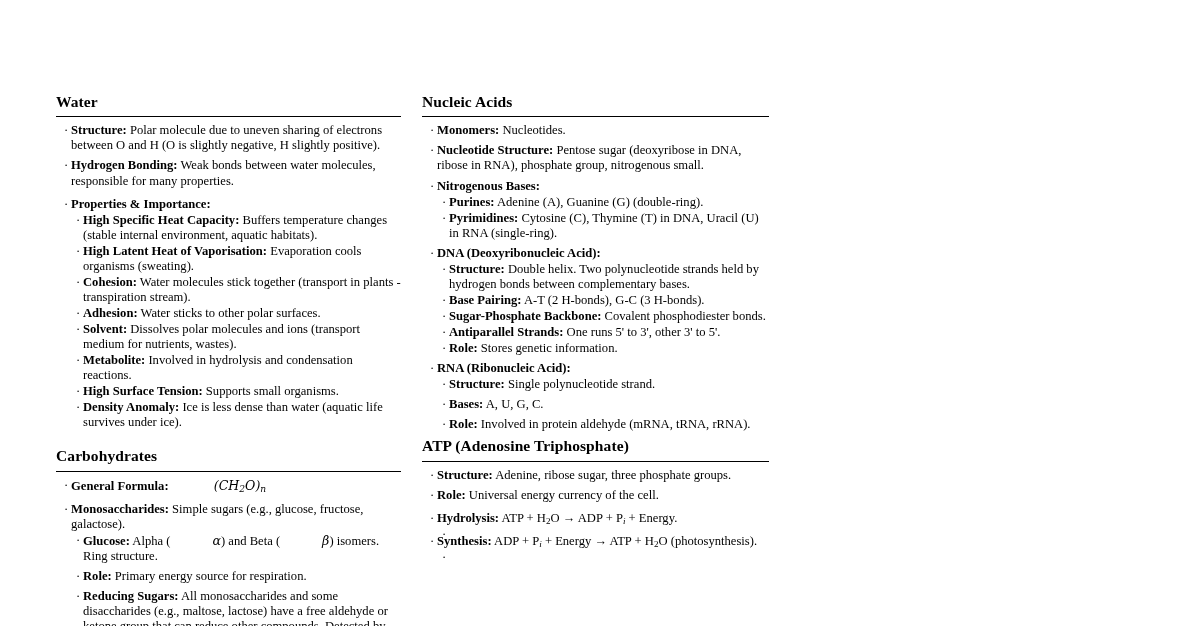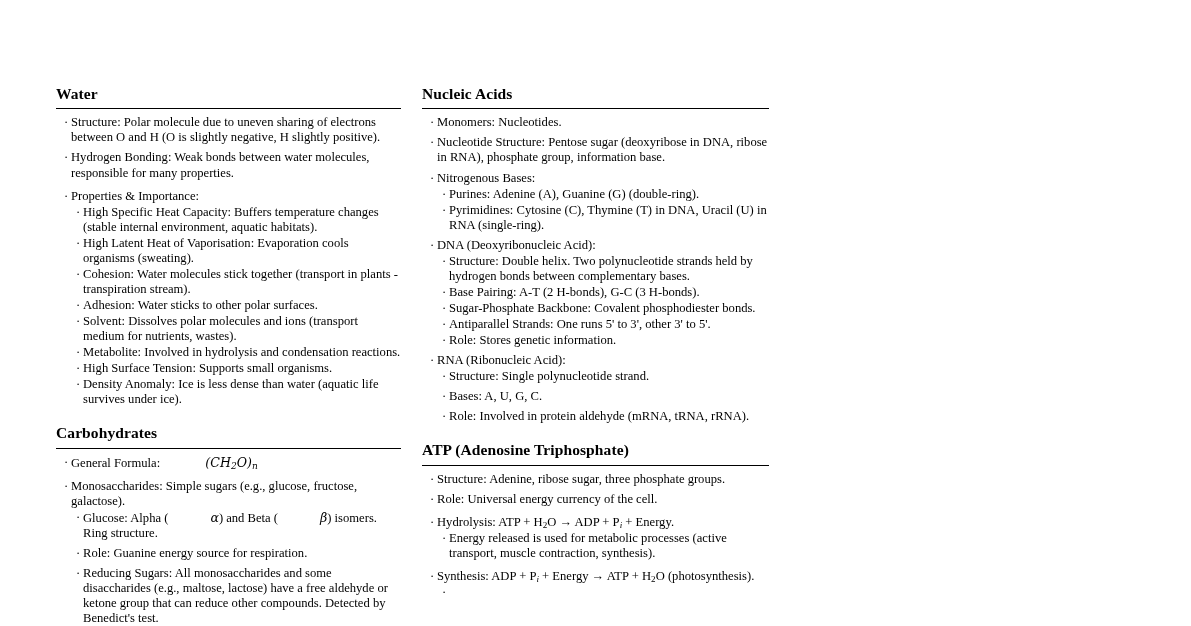--- a/index.html
+++ b/index.html
@@ -10,21 +10,21 @@
   body {
     width: 1191px;
     height: 626px;
     font-family: "Liberation Serif", "DejaVu Serif", serif;
     color: #000000;
     overflow: hidden;
     position: relative;
   }
   .page {
     position: absolute;
-    left: 0; top: 8px;
+    left: 0; top: 16px;
     width: 1191px;
     height: 454px;
   }
   .col {
     position: absolute;
     top: 76px;
   }
   .col-left  { left: 56px;  width: 345px; }
   .col-right { left: 422px; width: 347px; }
 
@@ -69,21 +69,21 @@
   li.spaced { margin-top: 8px; }
   li.spaced-sm { margin-top: 5px; }
   li > .bullet {
     position: absolute;
     left: 0;
     top: 0;
     font-size: 12.6px;
     line-height: 1.195;
   }
   b, .lbl {
-    font-weight: normal;
+    font-weight: bold;
   }
   .math {
     font-family: "DejaVu Serif", "Liberation Serif", serif;
     font-style: italic;
     margin-left: 42px;
   }
   sub {
     font-size: 0.72em;
     line-height: 0;
     vertical-align: -0.25em;
@@ -191,21 +191,21 @@
 
         <ul class="lvl2">
           <li>
             <span class="bullet">·</span>
             <b class="lbl">Glucose:</b>
             <span>Alpha (<span class="math">α</span>) and Beta (<span class="math">β</span>) isomers. Ring structure.</span>
           </li>
           <li class="spaced-sm">
             <span class="bullet">·</span>
             <b class="lbl">Role:</b>
-            <span>Guanine energy source for respiration.</span>
+            <span>Primary energy source for respiration.</span>
           </li>
           <li class="spaced-sm">
             <span class="bullet">·</span>
             <b class="lbl">Reducing Sugars:</b>
             <span>All monosaccharides and some disaccharides (e.g., maltose, lactose) have a free aldehyde or ketone group that can reduce other compounds. Detected by Benedict's test.</span>
           </li>
         </ul>
 
       </ul>
     </section>
@@ -221,21 +221,21 @@
 
         <li>
           <span class="bullet">·</span>
           <b class="lbl">Monomers:</b>
           <span>Nucleotides.</span>
         </li>
 
         <li class="spaced-sm">
           <span class="bullet">·</span>
           <b class="lbl">Nucleotide Structure:</b>
-          <span>Pentose sugar (deoxyribose in DNA, ribose in RNA), phosphate group, information base.</span>
+          <span>Pentose sugar (deoxyribose in DNA, ribose in RNA), phosphate group, nitrogenous small.</span>
         </li>
 
         <li class="spaced-sm">
           <span class="bullet">·</span>
           <b class="lbl">Nitrogenous Bases:</b>
         </li>
 
         <ul class="lvl2">
           <li>
             <span class="bullet">·</span>
@@ -301,21 +301,21 @@
           <li class="spaced-sm">
             <span class="bullet">·</span>
             <b class="lbl">Role:</b>
             <span>Involved in protein aldehyde (mRNA, tRNA, rRNA).</span>
           </li>
         </ul>
 
       </ul>
     </section>
 
-    <section style="margin-top:16px">
+    <section style="margin-top:4px">
       <h2 class="section-title">ATP (Adenosine Triphosphate)</h2>
       <hr class="rule">
       <ul class="lvl1">
 
         <li>
           <span class="bullet">·</span>
           <b class="lbl">Structure:</b>
           <span>Adenine, ribose sugar, three phosphate groups.</span>
         </li>
 
@@ -327,21 +327,20 @@
 
         <li class="spaced">
           <span class="bullet">·</span>
           <b class="lbl">Hydrolysis:</b>
           <span class="chem">ATP + H<sub>2</sub>O → ADP + P<span class="sub-i">i</span> + Energy.</span>
         </li>
 
         <ul class="lvl3">
           <li>
             <span class="bullet">·</span>
-            <span>Energy released is used for metabolic processes (active transport, muscle contraction, synthesis).</span>
           </li>
         </ul>
 
         <li class="spaced">
           <span class="bullet">·</span>
           <b class="lbl">Synthesis:</b>
           <span class="chem">ADP + P<span class="sub-i">i</span> + Energy → ATP + H<sub>2</sub>O</span>
           <span>(photosynthesis).</span>
         </li>
 

